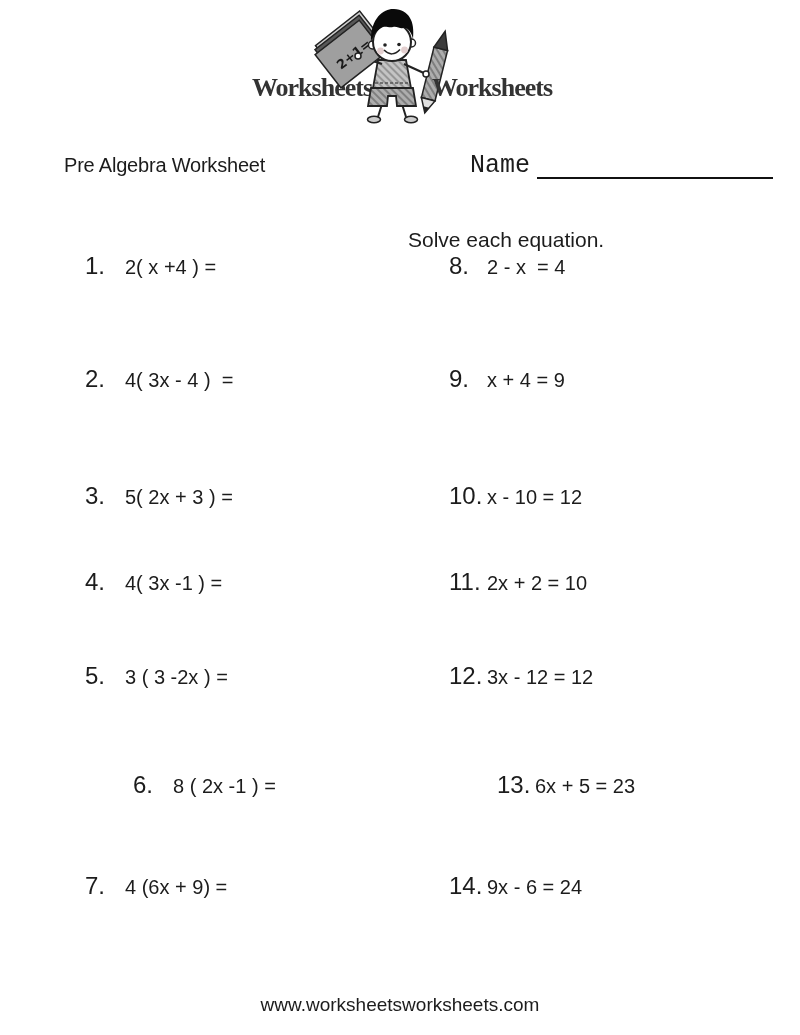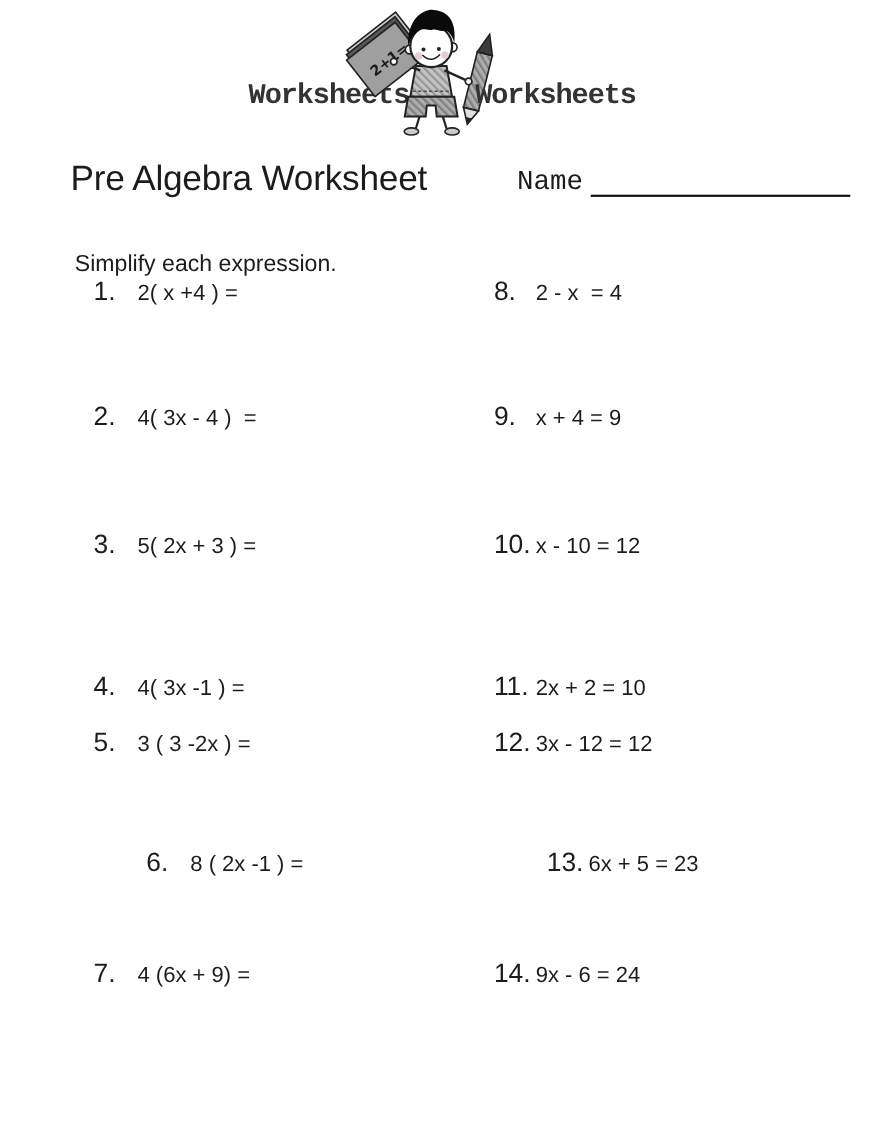--- a/index.html
+++ b/index.html
@@ -10,37 +10,37 @@
     background: #ffffff;
     font-family: "Liberation Sans", sans-serif;
     color: #1c1c1c;
     overflow: hidden;
   }
 
   
   .logo-word {
     position: absolute;
     top: 72px;
-    font-family: Liberation Mono, monospace;
+    font-family: Liberation Serif, serif;
     font-weight: bold;
     font-size: 26px;
     letter-spacing: -1px;
     color: #333333;
     line-height: 1.2;
   }
   .logo-word.left  { left: 206px; width: 166px; text-align: right; }
   .logo-word.right { left: 432px; width: 180px; text-align: left; }
   .logo-kid { position: absolute; left: 312px; top: 4px; }
 
   
   .page-title {
     position: absolute;
     left: 64px;
-    top: 144px;
-    font-size: 32px;
+    top: 154px;
+    font-size: 20px;
     letter-spacing: -0.2px;
   }
   .name-label {
     position: absolute;
     left: 470px;
     top: 151px;
     font-size: 25px;
     font-family: Liberation Mono, monospace;
   }
   .name-line {
@@ -64,21 +64,21 @@
   
   .prob { position: absolute; white-space: pre; }
   .prob .num  { display: inline-block; font-size: 24px; }
   .prob .expr { font-size: 20px; white-space: pre; }
   .col-left  .prob { left: 85px; }
   .col-left  .prob .num { width: 40px; }
   .col-right .prob { left: 449px; }
   .col-right .prob .num { width: 38px; }
 
   .r0 { top: 252px; } .r1 { top: 365px; } .r2 { top: 482px; }
-  .r3 { top: 568px; margin-top: 43px; } .r4 { top: 662px; } .r5 { top: 771px; margin-left: 48px; }
+  .r3 { top: 568px; } .r4 { top: 662px; } .r5 { top: 771px; margin-left: 48px; }
   .r6 { top: 872px; }
 
   
   .footer-url {
     position: absolute;
     top: 994px;
     left: 0;
     width: 100%;
     text-align: center;
     font-size: 19px;
@@ -146,21 +146,21 @@
       <path d="M72,46 Q80,54 88,45.5" stroke="#222" stroke-width="1.5" fill="none"></path>
     </g>
   </svg>
 
   <div class="logo-word right">Worksheets</div>
 
   <div class="page-title">Pre Algebra Worksheet</div>
   <div class="name-label">Name</div>
   <div class="name-line"></div>
 
-  <div class="section-heading left">Simplify each expression.</div>
+  <div class="section-heading right">Solve each equation.</div>
 
   <div class="col-left">
     <div class="prob r0"><span class="num">1.</span><span class="expr">2( x +4 ) =</span></div>
     <div class="prob r1"><span class="num">2.</span><span class="expr">4( 3x - 4 )  =</span></div>
     <div class="prob r2"><span class="num">3.</span><span class="expr">5( 2x + 3 ) =</span></div>
     <div class="prob r3"><span class="num">4.</span><span class="expr">4( 3x -1 ) =</span></div>
     <div class="prob r4"><span class="num">5.</span><span class="expr">3 ( 3 -2x ) =</span></div>
     <div class="prob r5"><span class="num">6.</span><span class="expr">8 ( 2x -1 ) =</span></div>
     <div class="prob r6"><span class="num">7.</span><span class="expr">4 (6x + 9) =</span></div>
   </div>
@@ -168,14 +168,15 @@
   <div class="col-right">
     <div class="prob r0"><span class="num">8.</span><span class="expr">2 - x  = 4</span></div>
     <div class="prob r1"><span class="num">9.</span><span class="expr">x + 4 = 9</span></div>
     <div class="prob r2"><span class="num">10.</span><span class="expr">x - 10 = 12</span></div>
     <div class="prob r3"><span class="num">11.</span><span class="expr">2x + 2 = 10</span></div>
     <div class="prob r4"><span class="num">12.</span><span class="expr">3x - 12 = 12</span></div>
     <div class="prob r5"><span class="num">13.</span><span class="expr">6x + 5 = 23</span></div>
     <div class="prob r6"><span class="num">14.</span><span class="expr">9x - 6 = 24</span></div>
   </div>
 
+  <div class="footer-url">www.worksheetsworksheets.com</div>
 
 </div>
 
 </body></html>

